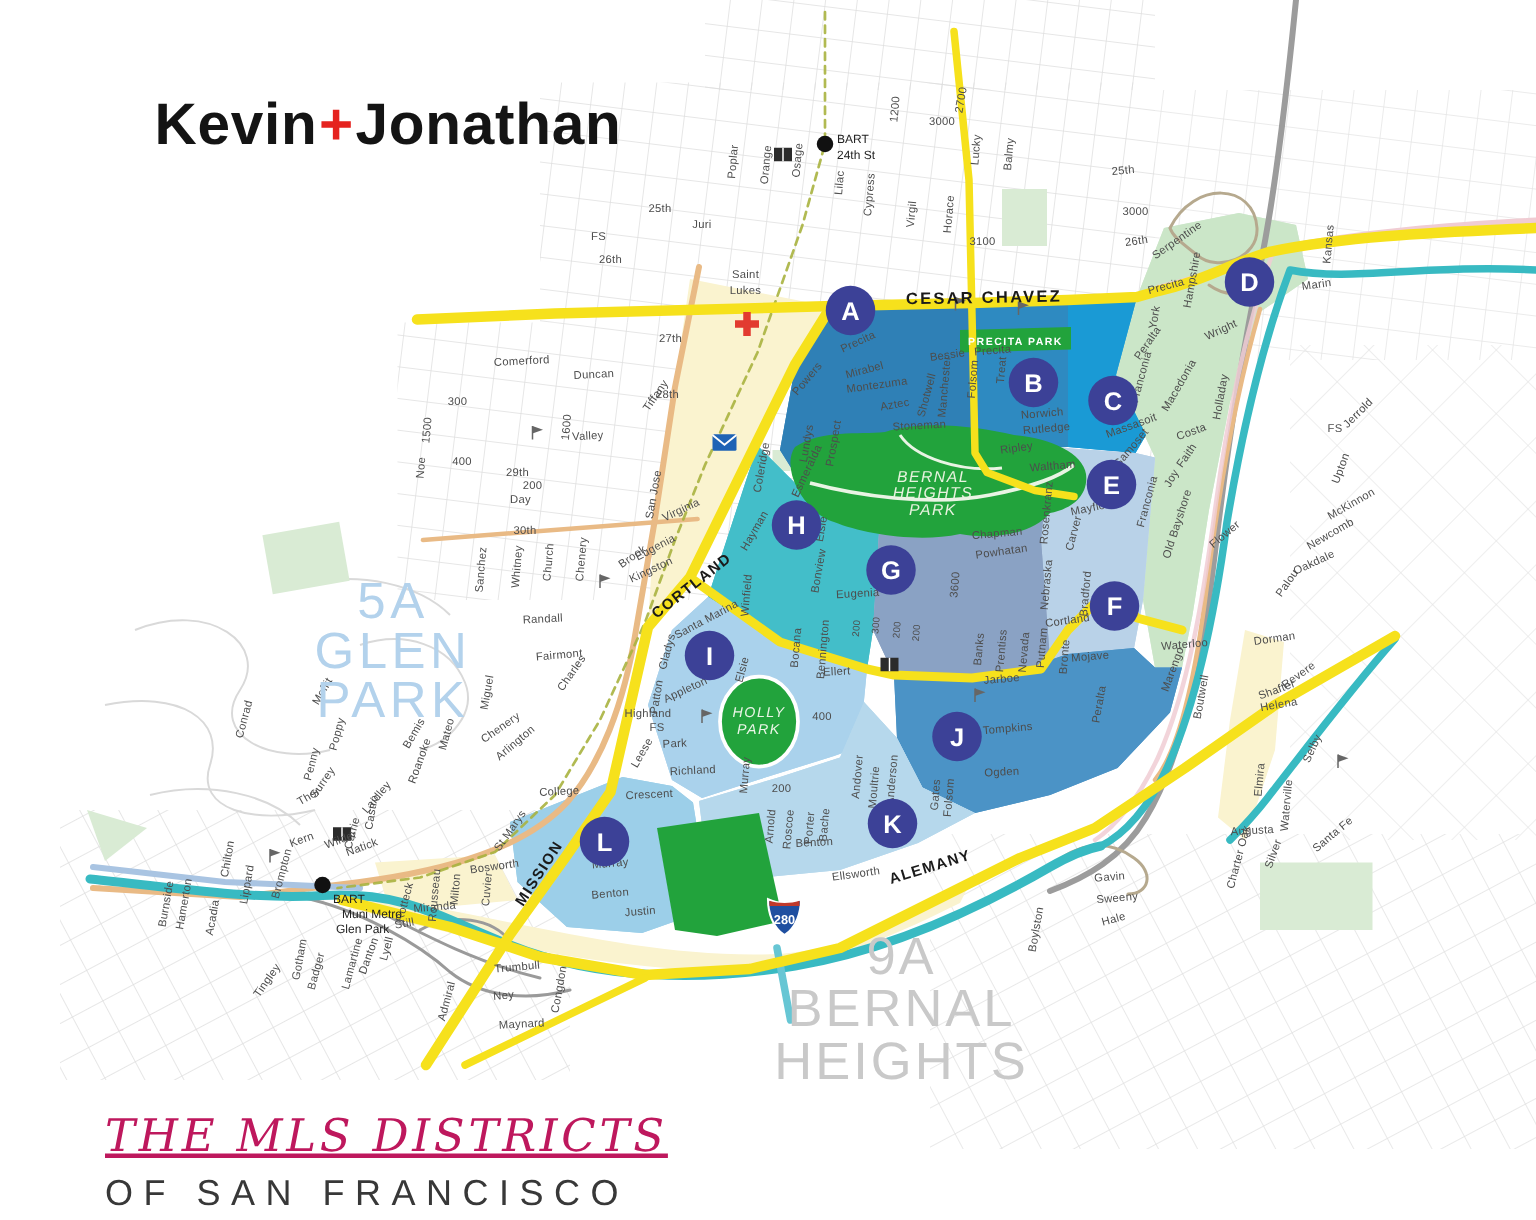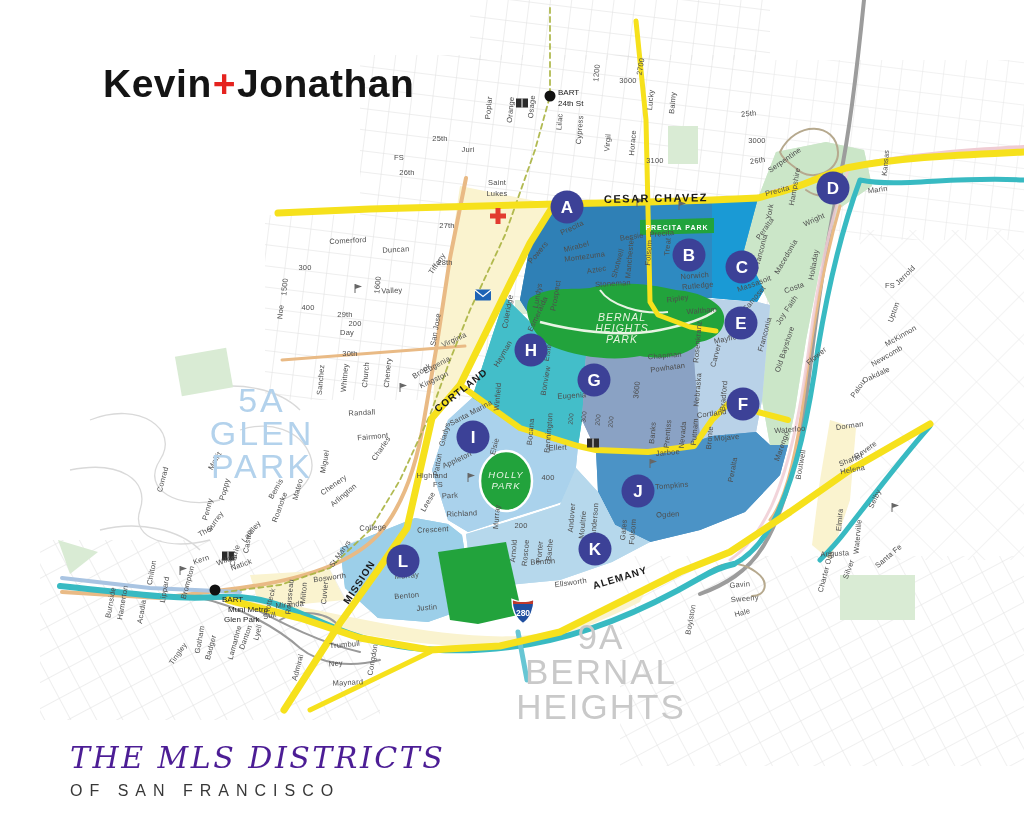--- a/index.html
+++ b/index.html
@@ -1,22 +1,22 @@
 <!DOCTYPE html>
 <html style="--plus: #e5231f; --yellow: #f6e11c; --teal: #38bac2; --pink: #f0ccd3; --tan: #e9ba85; --gray-fwy: #9c9c9c; --cream: #faf3cf; --lgreen: #cbe6c8; --park: #22a33c; --marker: #3c4197; --label: #4d4d4d; --patch: #d9ebd4; --d-a: #2f80b6; --d-b: #2e8ac1; --d-c: #1a9ad5; --d-e: #b9d2e8; --d-g: #8aa2c4; --d-h: #43bec9; --d-i: #aad2ec; --d-j: #4b93c6; --d-k: #b6d8ec; --d-l: #9ccfe9; --area5a: #b3d2ec; --area9a: #c9c9c9;"><head>
 <meta charset="utf-8">
 <style>
   html,body{margin:0;padding:0;background:#fff;width:1024px;height:813px;overflow:hidden;}
   #stage{position:relative;width:1024px;height:813px;font-family:"Liberation Sans",sans-serif;}
   svg{position:absolute;left:0;top:0;}
   .logo{position:absolute;left:103px;top:62px;font-weight:bold;font-size:39px;letter-spacing:.5px;color:#141414;z-index:5;}
   .logo .plus{color:var(--plus,#e5231f);padding:0 1px;}
   .footer{position:absolute;left:70px;top:740px;z-index:5;}
-  .footer .l1{font-family:"DejaVu Serif","Liberation Serif",serif;font-style:italic;font-size:30px;letter-spacing:2.5px;color:#4c1d95;}
-  .footer .l2{font-size:16px;letter-spacing:7px;color:#383838;margin-top:7px;}
+  .footer .l1{font-family:"DejaVu Serif","Liberation Serif",serif;font-style:italic;font-size:30px;letter-spacing:2.5px;color:#be185d;text-decoration:underline;}
+  .footer .l2{font-size:24px;letter-spacing:7px;color:#383838;margin-top:7px;}
   text{font-family:"Liberation Sans",sans-serif;}
   .street{fill:var(--label,#4d4d4d);}
   .marker-letter{fill:#fff;font-weight:bold;}
 </style>
 </head>
 <body>
 <div id="stage" style="--plus: #e5231f;">
 
 <svg id="map" width="1024" height="813" viewBox="0 0 1024 813">
   <defs>

